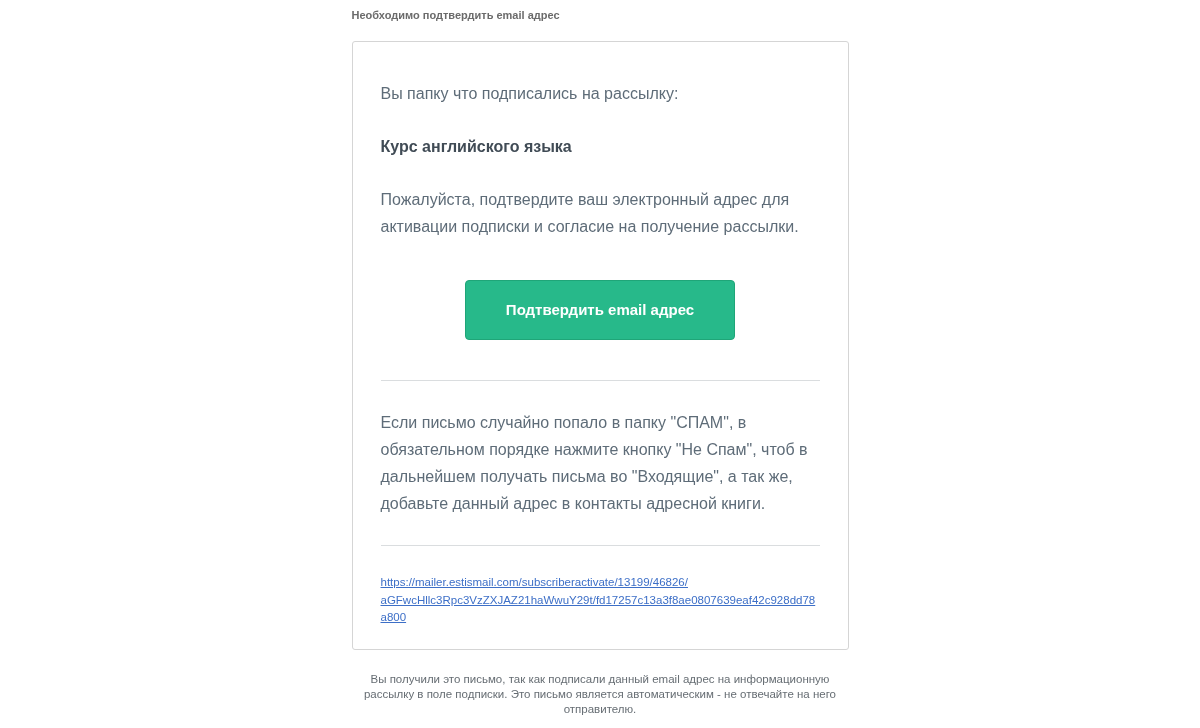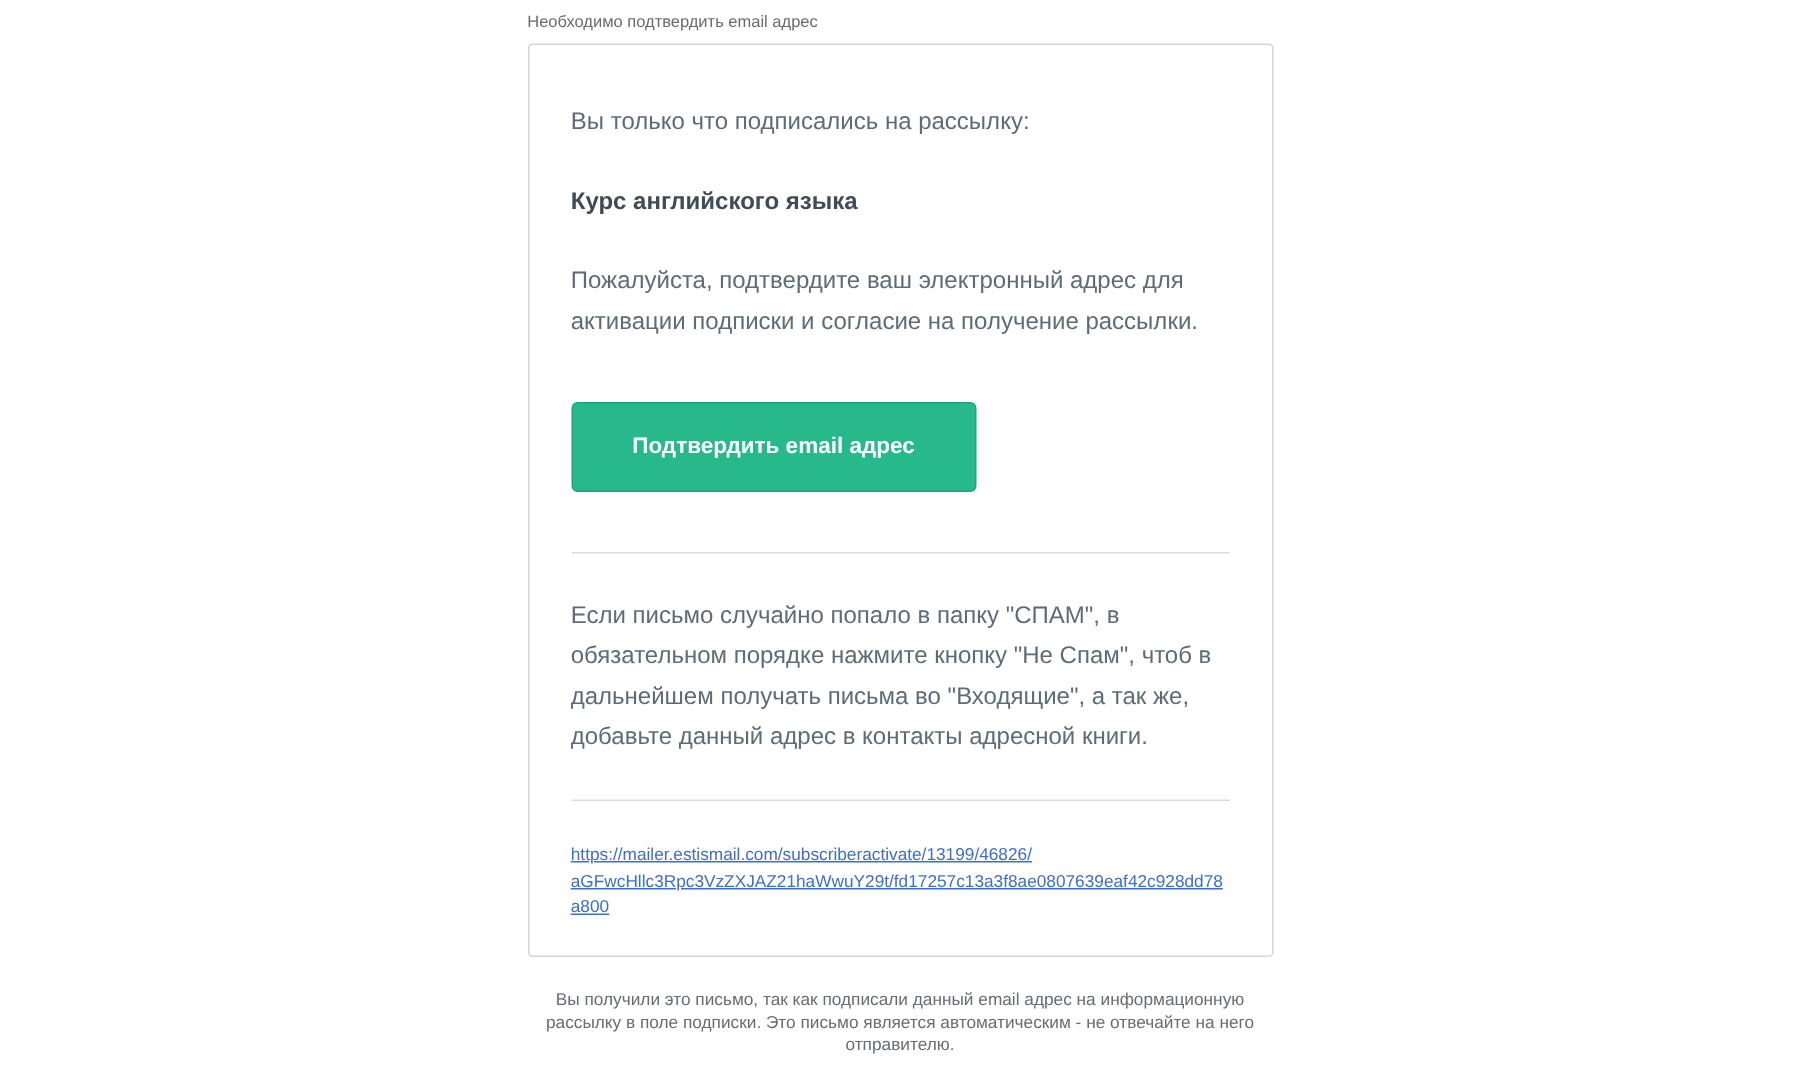--- a/index.html
+++ b/index.html
@@ -19,21 +19,22 @@
     background: #ffffff;
     font-family: "Liberation Sans", "DejaVu Sans", sans-serif;
   }
   .column {
     width: 497px;
     margin: 0 auto;
   }
   .preheader {
     font-size: 11px;
     color: #6b6b6b;
-    margin: 9px 0 8px 0;
+    margin: 9px 0 20px 0;
+    font-weight: bold;
   }
   .card {
     width: 497px;
     background: #ffffff;
     border: 1px solid #d5d5d5;
     border-radius: 3px;
     padding: 38px 28px 22px 28px;
   }
   .body-text {
     font-size: 16px;
@@ -43,21 +44,21 @@
   }
   .list-name {
     font-size: 16px;
     line-height: 27px;
     font-weight: bold;
     color: var(--dark-text, #404b55);
     margin: 0 0 26px 0;
   }
   .no-bottom { margin-bottom: 4px; }
   .button-row {
-    text-align: left;
+    text-align: center;
     margin: 40px 0 40px 0;
   }
   .confirm-button {
     display: inline-block;
     background: var(--accent-green, #27b98a);
     border: 1px solid var(--accent-green-border, #1fa578);
     border-radius: 4px;
     color: #ffffff;
     font-size: 15px;
     font-weight: bold;
@@ -102,21 +103,21 @@
 </style>
 </head>
 <body>
 
 <div class="column">
 
   <div class="preheader">Необходимо подтвердить email адрес</div>
 
   <div class="card">
 
-    <p class="body-text">Вы только что подписались на рассылку:</p>
+    <p class="body-text">Вы папку что подписались на рассылку:</p>
 
     <p class="list-name">Курс английского языка</p>
 
     <p class="body-text no-bottom">Пожалуйста, подтвердите ваш электронный адрес для активации подписки и согласие на получение рассылки.</p>
 
     <div class="button-row">
       <a class="confirm-button">Подтвердить email адрес</a>
     </div>
 
     <hr class="divider">

